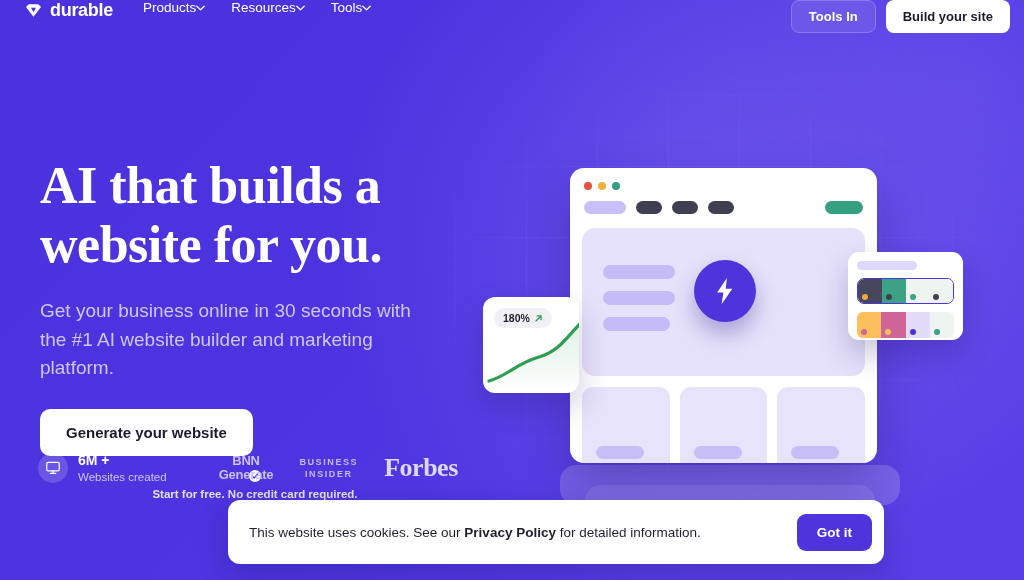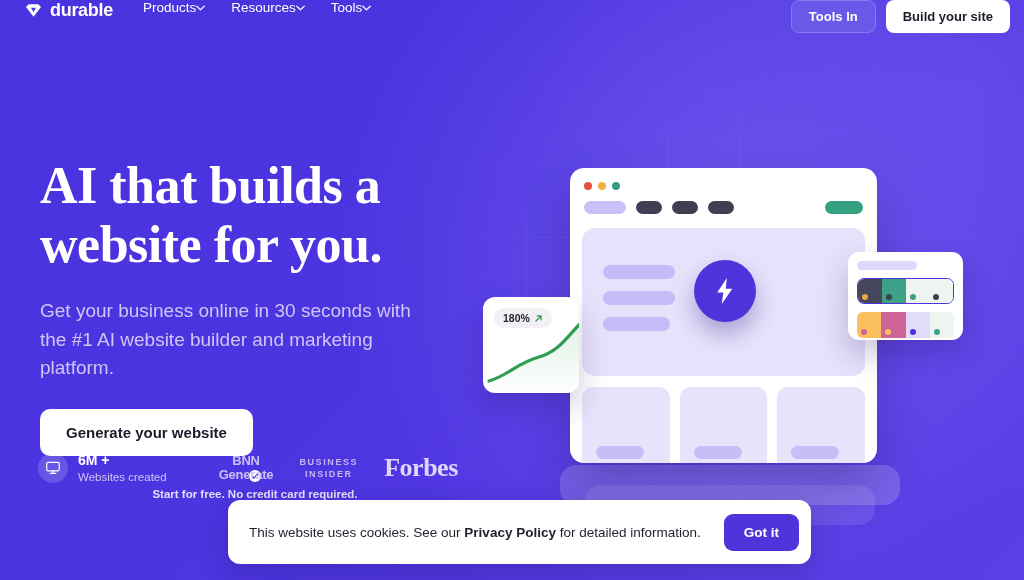--- a/index.html
+++ b/index.html
@@ -177,21 +177,21 @@
     position: relative;
   }
   .pal-row.sel { border: 1.6px solid #5034db; border-radius: 7px; }
   .pal-sw { flex: 1; position: relative; }
   .pal-sw .sdot {
     position: absolute; left: 4px; bottom: 3px; width: 6px; height: 6px; border-radius: 50%;
   }
 
   
   .cookie {
-    position: absolute; left: 228px; top: 500px; width: 583px; height: 64px;
+    position: absolute; left: 228px; top: 500px; width: 656px; height: 64px;
     background: #fff; border-radius: 12px;
     box-shadow: 0 10px 30px rgba(20,8,70,.22);
     display: flex; align-items: center; padding: 0 12px 0 21px; z-index: 60;
   }
   .cookie-text { font-size: 13.5px; color: #1f1f2e; }
   .cookie-text b { font-weight: 700; }
   .btn-gotit {
     margin-left: auto; background: #5034db; color: #fff; border: none;
     border-radius: 9px; padding: 11px 20px; font-size: 13.5px; font-weight: 700;
     cursor: pointer; font-family: inherit;

